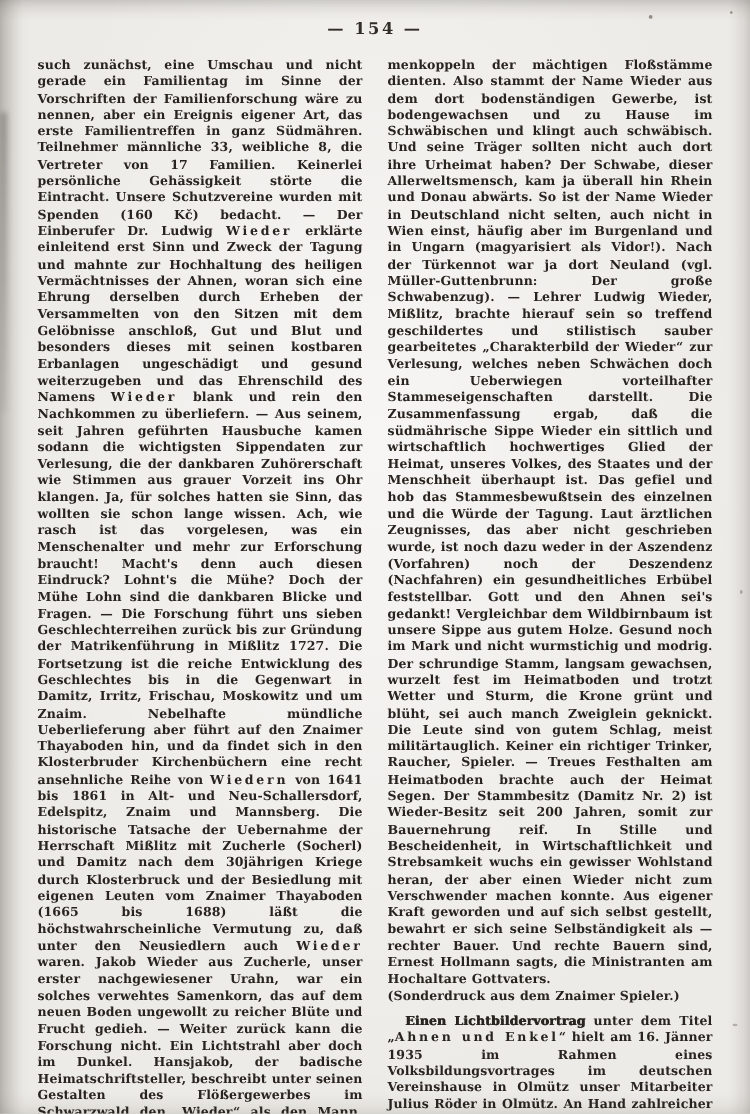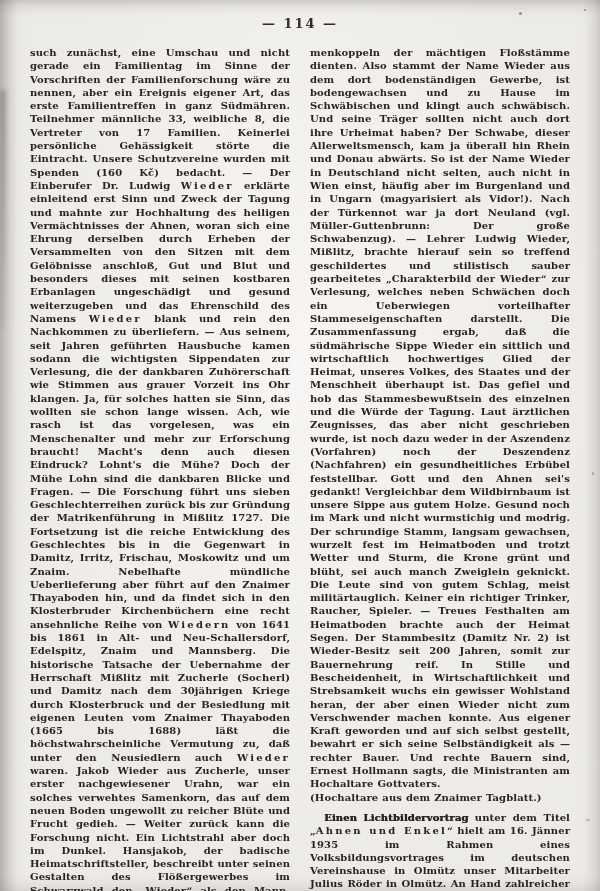--- a/index.html
+++ b/index.html
@@ -61,25 +61,25 @@
 </head>
 <body>
 
 <div class="page">
   <div class="edge-smudge"></div>
   <div class="speck s1"></div>
   <div class="speck s2"></div>
   <div class="speck s3"></div>
   <div class="speck s4"></div>
 
-  <div class="page-number">— 114 —</div>
+  <div class="page-number">— 154 —</div>
 
   <div class="columns">
     <div class="col" id="col-left">
         <p class="para"><span class="run-n">such zunächst, eine Umschau und nicht gerade ein Familientag im Sinne der Vorschriften der Familienforschung wäre zu nennen, aber ein Ereignis eigener Art, das erste Familientreffen in ganz Südmähren. Teilnehmer männliche 33, weibliche 8, die Vertreter von 17 Familien. Keinerlei persönliche Gehässigkeit störte die Eintracht. Unsere Schutzvereine wurden mit Spenden (160 Kč) bedacht. — Der Einberufer Dr. Ludwig </span><span class="run-sp">Wieder</span><span class="run-n"> erklärte einleitend erst Sinn und Zweck der Tagung und mahnte zur Hochhaltung des heiligen Vermächtnisses der Ahnen, woran sich eine Ehrung derselben durch Erheben der Versammelten von den Sitzen mit dem Gelöbnisse anschloß, Gut und Blut und besonders dieses mit seinen kostbaren Erbanlagen ungeschädigt und gesund weiterzugeben und das Ehrenschild des Namens </span><span class="run-sp">Wieder</span><span class="run-n"> blank und rein den Nachkommen zu überliefern. — Aus seinem, seit Jahren geführten Hausbuche kamen sodann die wichtigsten Sippendaten zur Verlesung, die der dankbaren Zuhörerschaft wie Stimmen aus grauer Vorzeit ins Ohr klangen. Ja, für solches hatten sie Sinn, das wollten sie schon lange wissen. Ach, wie rasch ist das vorgelesen, was ein Menschenalter und mehr zur Erforschung braucht! Macht's denn auch diesen Eindruck? Lohnt's die Mühe? Doch der Mühe Lohn sind die dankbaren Blicke und Fragen. — Die Forschung führt uns sieben Geschlechterreihen zurück bis zur Gründung der Matrikenführung in Mißlitz 1727. Die Fortsetzung ist die reiche Entwicklung des Geschlechtes bis in die Gegenwart in Damitz, Irritz, Frischau, Moskowitz und um Znaim. Nebelhafte mündliche Ueberlieferung aber führt auf den Znaimer Thayaboden hin, und da findet sich in den Klosterbruder Kirchenbüchern eine recht ansehnliche Reihe von </span><span class="run-sp">Wiedern</span><span class="run-n"> von 1641 bis 1861 in Alt- und Neu-Schallersdorf, Edelspitz, Znaim und Mannsberg. Die historische Tatsache der Uebernahme der Herrschaft Mißlitz mit Zucherle (Socherl) und Damitz nach dem 30jährigen Kriege durch Klosterbruck und der Besiedlung mit eigenen Leuten vom Znaimer Thayaboden (1665 bis 1688) läßt die höchstwahrscheinliche Vermutung zu, daß unter den Neusiedlern auch </span><span class="run-sp">Wieder</span><span class="run-n"> waren. Jakob Wieder aus Zucherle, unser erster nachgewiesener Urahn, war ein solches verwehtes Samenkorn, das auf dem neuen Boden ungewollt zu reicher Blüte und Frucht gedieh. — Weiter zurück kann die Forschung nicht. Ein Lichtstrahl aber doch im Dunkel. Hansjakob, der badische Heimatschriftsteller, beschreibt unter seinen Gestalten des Flößergewerbes im Schwarzwald den „Wieder“ als den Mann, welcher aus Wieden (Hasel- und Weidenruten) Seile drehte, die zum Zusam-</span></p>
       </div>
     <div class="col" id="col-right">
         <p class="para"><span class="run-n">menkoppeln der mächtigen Floßstämme dienten. Also stammt der Name Wieder aus dem dort bodenständigen Gewerbe, ist bodengewachsen und zu Hause im Schwäbischen und klingt auch schwäbisch. Und seine Träger sollten nicht auch dort ihre Urheimat haben? Der Schwabe, dieser Allerweltsmensch, kam ja überall hin Rhein und Donau abwärts. So ist der Name Wieder in Deutschland nicht selten, auch nicht in Wien einst, häufig aber im Burgenland und in Ungarn (magyarisiert als Vidor!). Nach der Türkennot war ja dort Neuland (vgl. Müller-Guttenbrunn: Der große Schwabenzug). — Lehrer Ludwig Wieder, Mißlitz, brachte hierauf sein so treffend geschildertes und stilistisch sauber gearbeitetes „Charakterbild der Wieder“ zur Verlesung, welches neben Schwächen doch ein Ueberwiegen vorteilhafter Stammeseigenschaften darstellt. Die Zusammenfassung ergab, daß die südmährische Sippe Wieder ein sittlich und wirtschaftlich hochwertiges Glied der Heimat, unseres Volkes, des Staates und der Menschheit überhaupt ist. Das gefiel und hob das Stammesbewußtsein des einzelnen und die Würde der Tagung. Laut ärztlichen Zeugnisses, das aber nicht geschrieben wurde, ist noch dazu weder in der Aszendenz (Vorfahren) noch der Deszendenz (Nachfahren) ein gesundheitliches Erbübel feststellbar. Gott und den Ahnen sei's gedankt! Vergleichbar dem Wildbirnbaum ist unsere Sippe aus gutem Holze. Gesund noch im Mark und nicht wurmstichig und modrig. Der schrundige Stamm, langsam gewachsen, wurzelt fest im Heimatboden und trotzt Wetter und Sturm, die Krone grünt und blüht, sei auch manch Zweiglein geknickt. Die Leute sind von gutem Schlag, meist militärtauglich. Keiner ein richtiger Trinker, Raucher, Spieler. — Treues Festhalten am Heimatboden brachte auch der Heimat Segen. Der Stammbesitz (Damitz Nr. 2) ist Wieder-Besitz seit 200 Jahren, somit zur Bauernehrung reif. In Stille und Bescheidenheit, in Wirtschaftlichkeit und Strebsamkeit wuchs ein gewisser Wohlstand heran, der aber einen Wieder nicht zum Verschwender machen konnte. Aus eigener Kraft geworden und auf sich selbst gestellt, bewahrt er sich seine Selbständigkeit als — rechter Bauer. Und rechte Bauern sind, Ernest Hollmann sagts, die Ministranten am Hochaltare Gottvaters.</span></p>
-        <p class="para"><span class="run-n">(Hochaltare aus dem Znaimer Tagblatt.)</span></p>
+        <p class="para"><span class="run-n">(Sonderdruck aus dem Znaimer Spieler.)</span></p>
         <p class="para indent"><span class="run-b">Einen Lichtbildervortrag</span><span class="run-n"> unter dem Titel „</span><span class="run-sp">Ahnen und Enkel</span><span class="run-n">“ hielt am 16. Jänner 1935 im Rahmen eines Volksbildungsvortrages im deutschen Vereinshause in Olmütz unser Mitarbeiter Julius Röder in Olmütz. An Hand zahlreicher Lichtbilder legte der Vortragende die Aufgaben der Familienforschung dar. Besonders hob er die Bedeu-</span></p>
       </div>
   </div>
 </div>
 
 </body></html>

